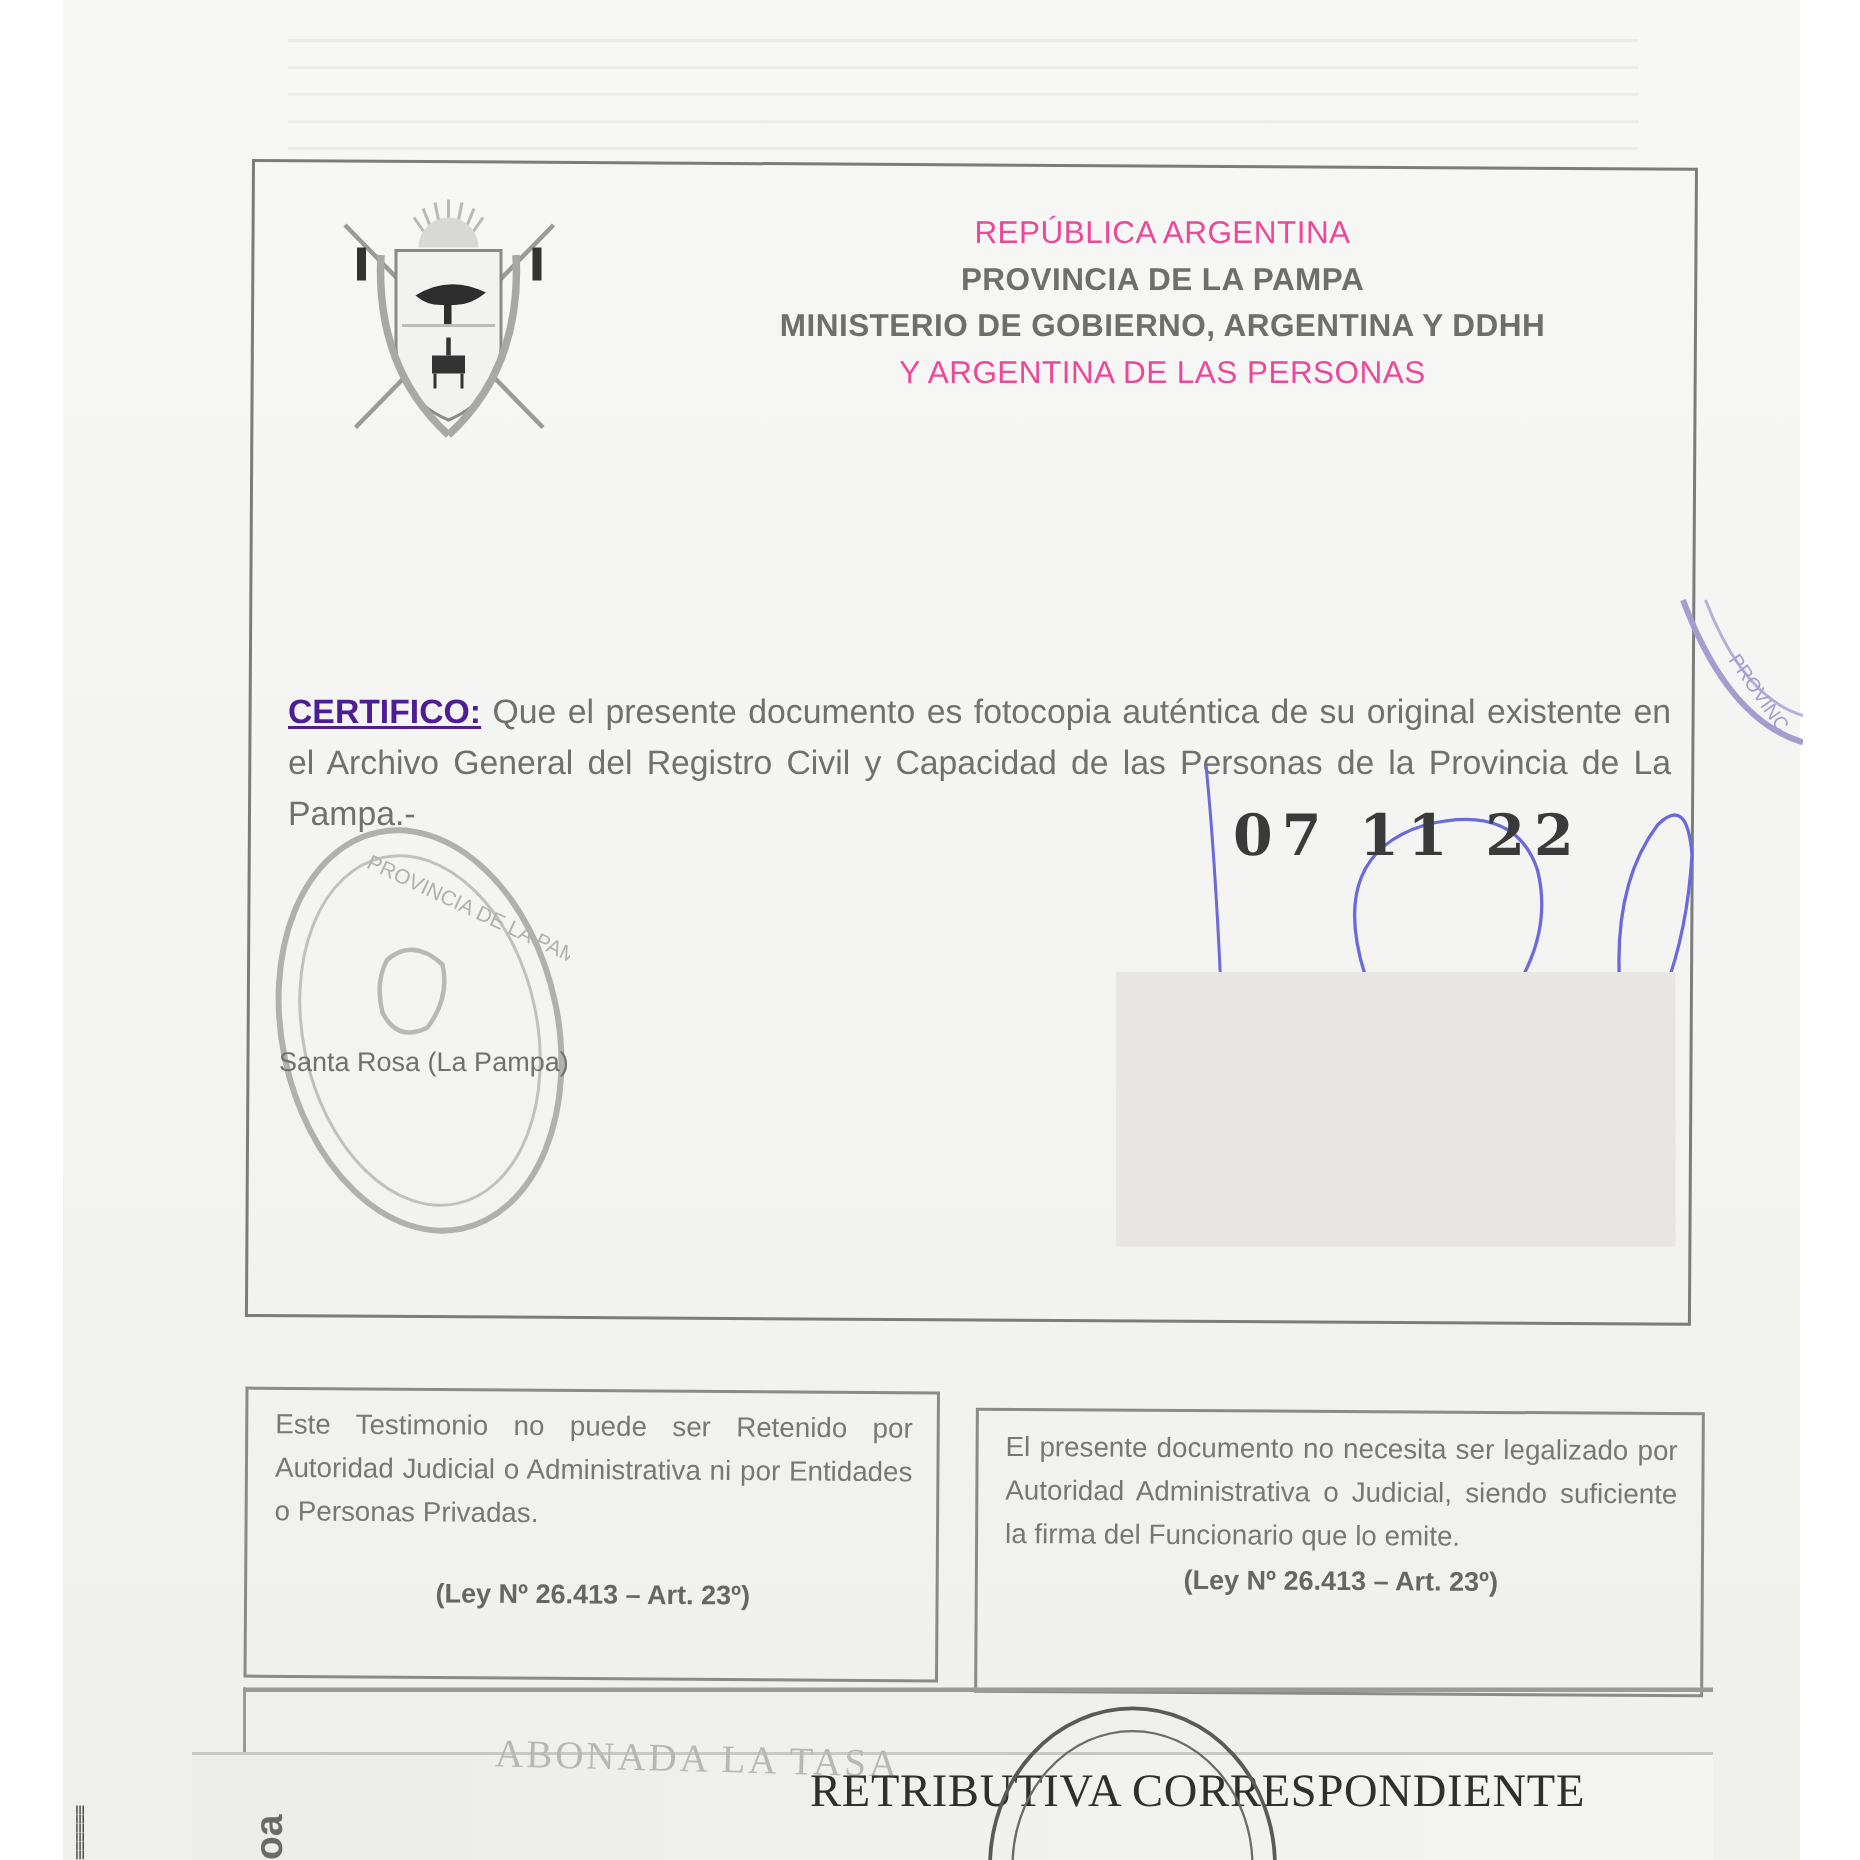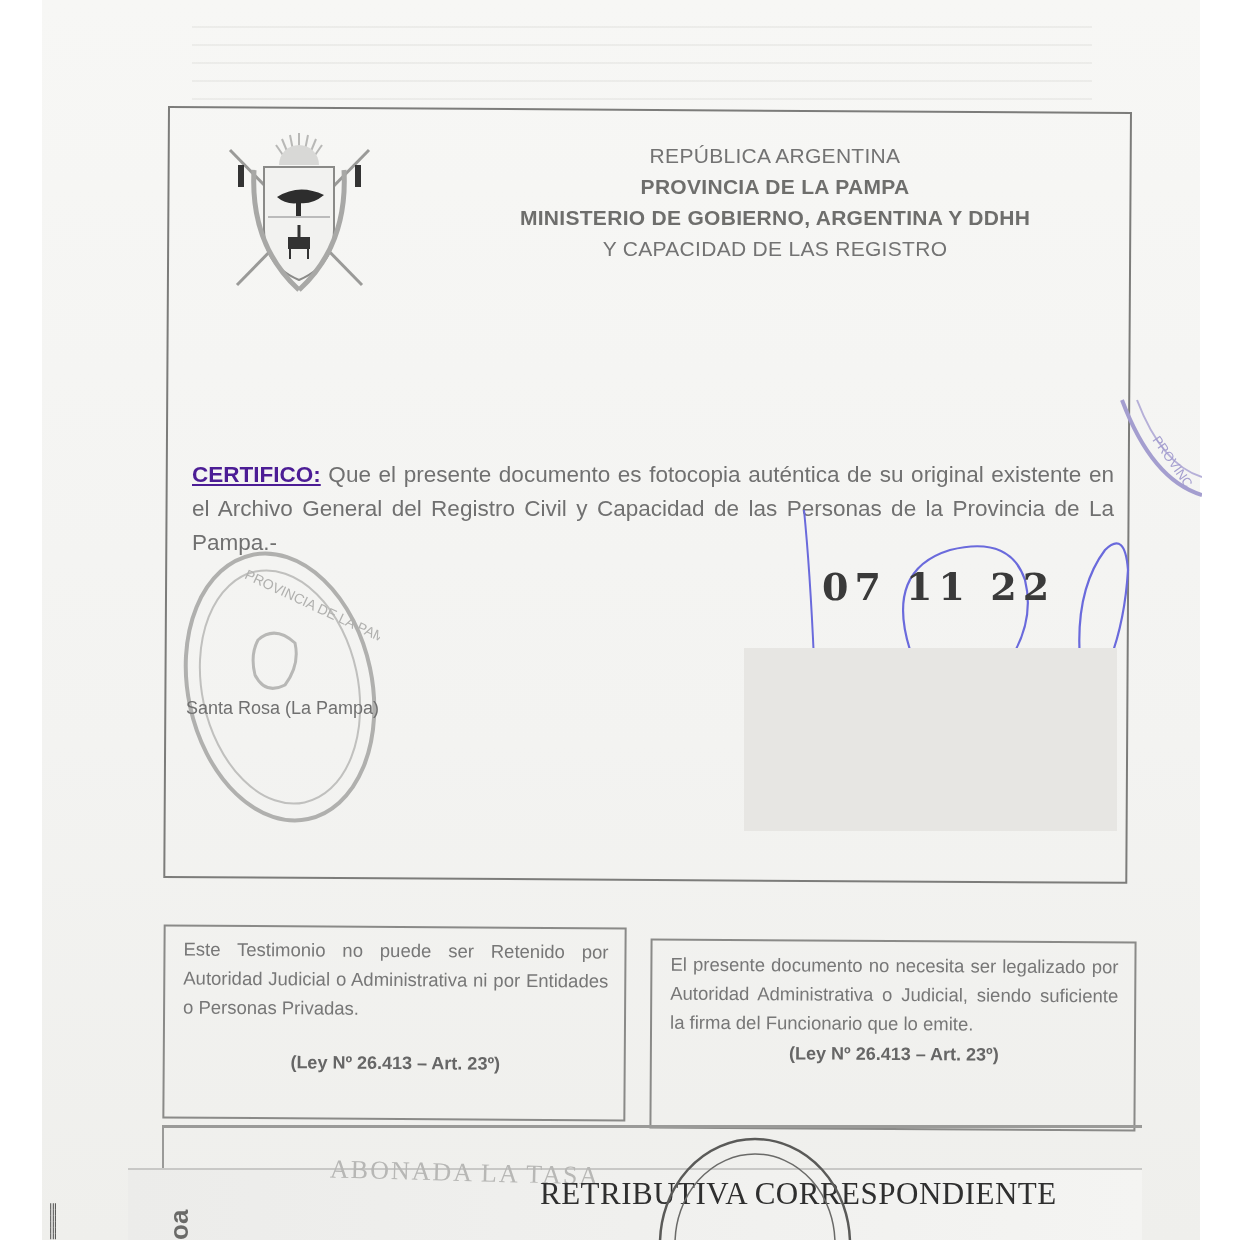--- a/index.html
+++ b/index.html
@@ -23,35 +23,35 @@
     transform:rotate(0.35deg); transform-origin:0 0;
   }
   .coat {
     position:absolute; left:222px; top:125px; width:155px; height:168px;
   }
   .header {
     position:absolute; left:495px; top:140px; width:560px; text-align:center;
     color:#8a8a88; line-height:31px; font-size:21px; letter-spacing:0.3px;
   }
   .header .bold { font-weight:bold; color:#6e6e6c; }
-  .header .light { color:#737373; }
+  .header .light { color:#ec4899; }
   .cert {
     position:absolute; left:192px; top:458px; width:922px;
     font-size:22.5px; line-height:34px; color:#707070; text-align:justify;
     text-align-last:left;
   }
   .cert .lead { font-weight:bold; text-decoration:underline; color:#4c1d95; }
   .stamp-left {
     position:absolute; left:180px; top:545px; width:200px; height:285px;
   }
   .place {
     position:absolute; left:186px; top:698px; font-size:18px; color:#707070;
   }
   .date-stamp {
-    position:absolute; left:822px; top:564px; font-family:"DejaVu Serif", serif;
+    position:absolute; left:822px; top:534px; font-family:"DejaVu Serif", serif;
     font-weight:bold; font-size:38px; color:#3a3a3a; letter-spacing:6px;
   }
   .signature {
     position:absolute; left:790px; top:510px; width:350px; height:150px;
   }
   .redacted {
     position:absolute; left:744px; top:648px; width:373px; height:183px;
     background:#e7e6e3;
   }
   .stamp-right {
@@ -138,21 +138,21 @@
   <path d="M66 112 L88 112 L88 124 L66 124 Z" fill="#333"></path>
   <line x1="68" y1="124" x2="68" y2="134" stroke="#333" stroke-width="2"></line>
   <line x1="86" y1="124" x2="86" y2="134" stroke="#333" stroke-width="2"></line>
   <line x1="77" y1="100" x2="77" y2="112" stroke="#333" stroke-width="3"></line>
 </svg>
 
 <div class="header">
   <div class="light">REPÚBLICA ARGENTINA</div>
   <div class="bold">PROVINCIA DE LA PAMPA</div>
   <div class="bold">MINISTERIO DE GOBIERNO, ARGENTINA Y DDHH</div>
-  <div class="light">Y CAPACIDAD DE LAS REGISTRO</div>
+  <div class="light">Y ARGENTINA DE LAS PERSONAS</div>
 </div>
 
 <div class="cert"><span class="lead">CERTIFICO:</span><span> Que el presente documento es fotocopia auténtica de su original existente en el Archivo General del Registro Civil y Capacidad de las Personas de la Provincia de La Pampa.-</span></div>
 
 <svg class="stamp-left" viewBox="0 0 200 285">
   <ellipse cx="100" cy="142" rx="92" ry="135" fill="none" stroke="#b0b0ae" stroke-width="4" transform="rotate(-12 100 142)"></ellipse>
   <ellipse cx="100" cy="142" rx="78" ry="118" fill="none" stroke="#c0c0be" stroke-width="2" transform="rotate(-12 100 142)"></ellipse>
   <path d="M78 95 Q95 80 115 98 Q120 120 105 140 Q85 150 75 130 Q70 110 78 95 Z" fill="none" stroke="#b8b8b6" stroke-width="3"></path>
   <text x="60" y="50" font-size="14" fill="#b0b0ae" font-family="Liberation Sans, sans-serif" transform="rotate(25 100 50)">PROVINCIA DE LA PAMPA</text>
 </svg>

